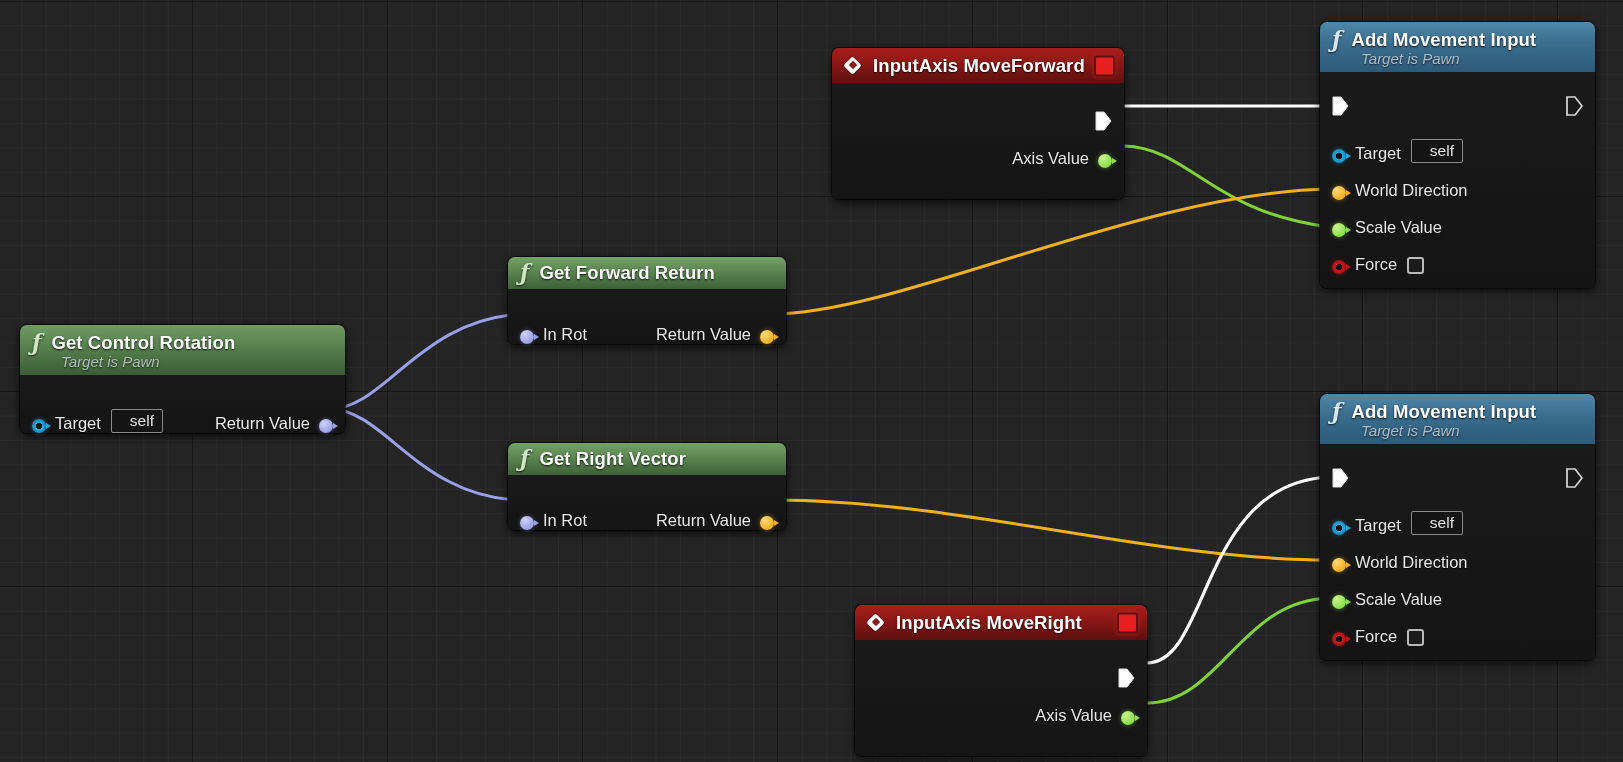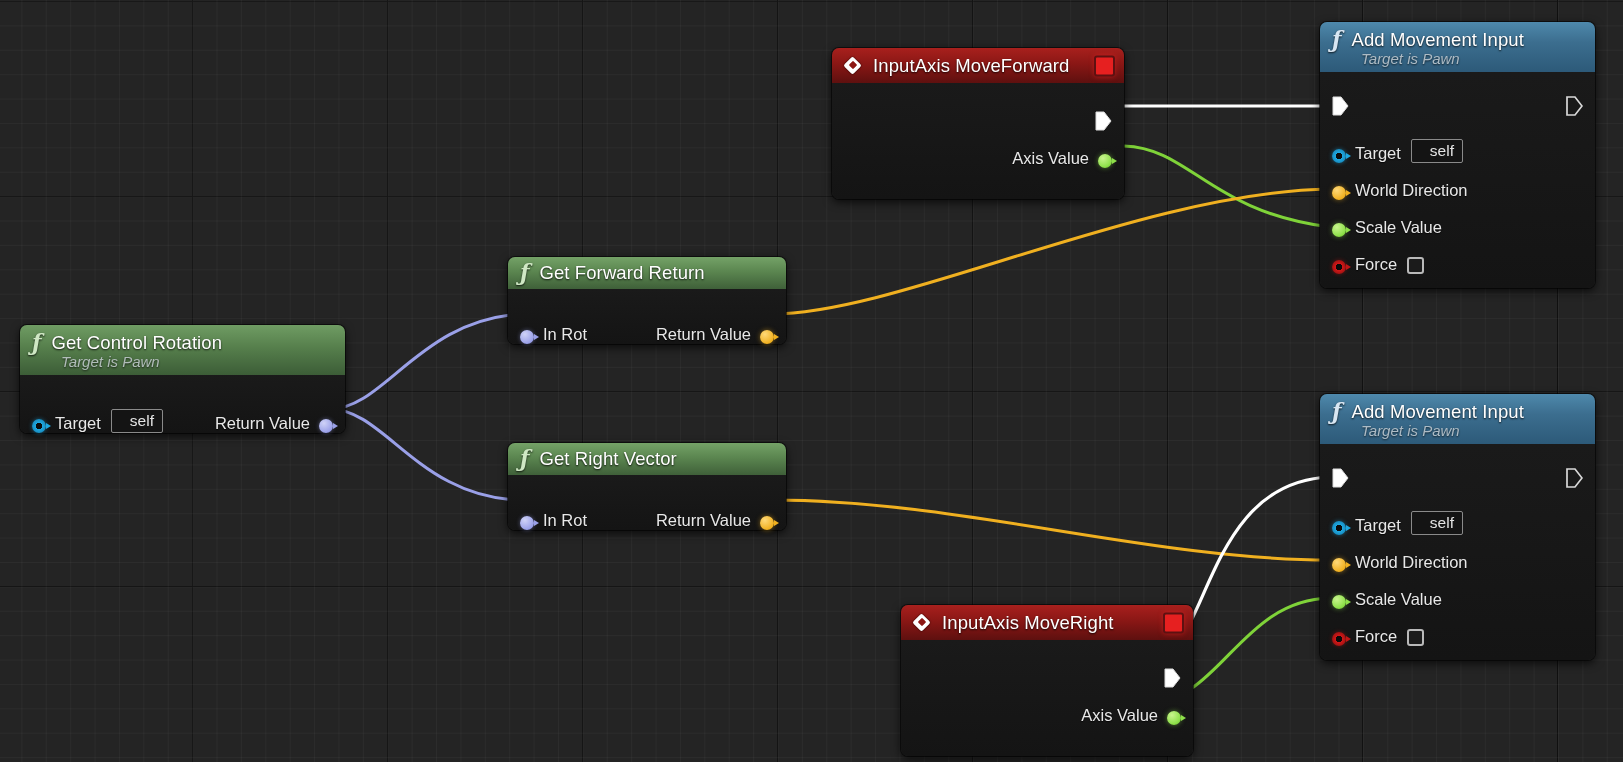--- a/index.html
+++ b/index.html
@@ -51,21 +51,21 @@
     display: flex;
     align-items: center;
     position: relative;
     overflow: hidden;
   }
   .node-header.two-line { padding-bottom: 3px; display:block; }
   .hdr-row { display:flex; align-items:center; }
   .node-title {
     color: #ffffff;
     font-size: 18.5px;
-    font-weight: normal;
+    font-weight: bold;
     letter-spacing: 0.1px;
     text-shadow: 0 1px 2px rgba(0,0,0,0.85);
     white-space: nowrap;
   }
   .node-subtitle {
     color: #c8cfd4;
     font-size: 15px;
     font-style: italic;
     text-shadow: 0 1px 2px rgba(0,0,0,0.8);
     margin: -1px 0 2px 29px;
@@ -417,21 +417,21 @@
         <span class="pin-label">Scale Value</span>
       </div>
       <div class="pin-row">
         <span class="pin-dot bool lead"></span>
         <span class="pin-label">Force</span>
         <span class="checkbox"></span>
       </div>
     </div>
   </div>
 
-  <div class="node" style="left:901px; top:605px; width:292px;">
+  <div class="node" style="left:855px; top:605px; width:292px;">
     <div class="node-header hdr-event-red">
       <div class="hdr-row">
         <span class="icon-diamond"></span>
         <span class="node-title">InputAxis MoveRight</span>
       </div>
       <span class="red-chip"></span>
     </div>
     <div class="node-body" style="height:116px;">
       <div class="pin-row right" style="height:48px;">
         <span class="exec-pin">

